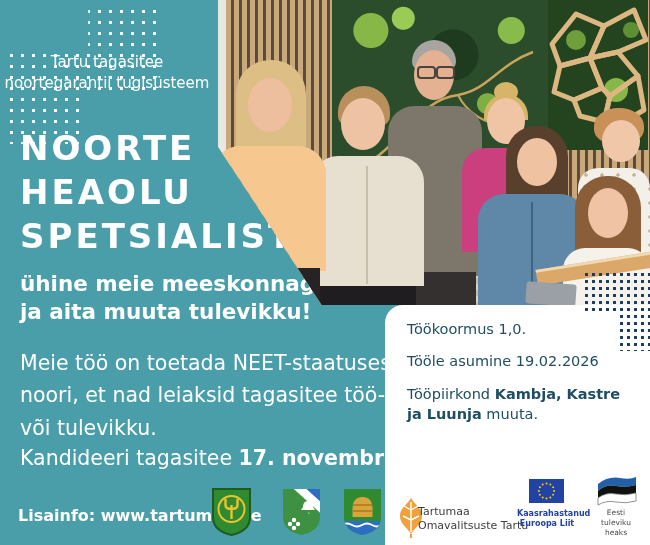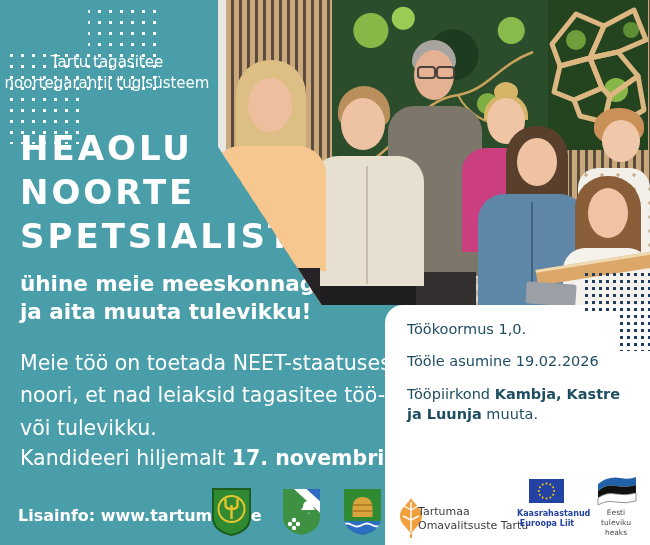--- a/index.html
+++ b/index.html
@@ -81,37 +81,37 @@
 
   <div class="abs dots-tl"></div>
   <div class="abs dots-br"></div>
 
   <div class="abs tagline">
     <span>Tartu tagasitee</span><br>
     <span>noortegarantii tugisüsteem</span>
   </div>
 
   <div class="abs headline">
+    <div>NOORTE</div>
     <div>HEAOLU</div>
-    <div>NOORTE</div>
     <div>SPETSIALIST,</div>
   </div>
 
   <div class="abs slogan">
     <div>ühine meie meeskonnaga</div>
     <div>ja aita muuta tulevikku!</div>
   </div>
 
   <div class="abs bodytext">
     <div>Meie töö on toetada NEET-staatuses</div>
     <div>noori, et nad leiaksid tagasitee töö-</div>
     <div>või tulevikku.</div>
   </div>
 
-  <div class="abs deadline"><span>Kandideeri hiljemalt </span><b>17. novembril!</b></div>
+  <div class="abs deadline"><span>Kandideeri tagasitee </span><b>17. novembril!</b></div>
 
   <div class="abs lisainfo">Lisainfo: www.tartumaa.ee</div>
 
   <div class="abs photo" aria-label="Seitse naeratavat meeskonnaliiget samblaseina ja puitliistudega seina ees">
 
     <div class="abs" style="left:0;top:0;width:18px;height:305px;background:#E9E7E2;"></div>
     <div class="abs slats" style="left:8px;top:0;width:106px;height:305px;"></div>
     <div class="abs moss" style="left:114px;top:0;width:216px;height:305px;"></div>
     <div class="abs slats" style="left:330px;top:0;width:102px;height:305px;"></div>
 

